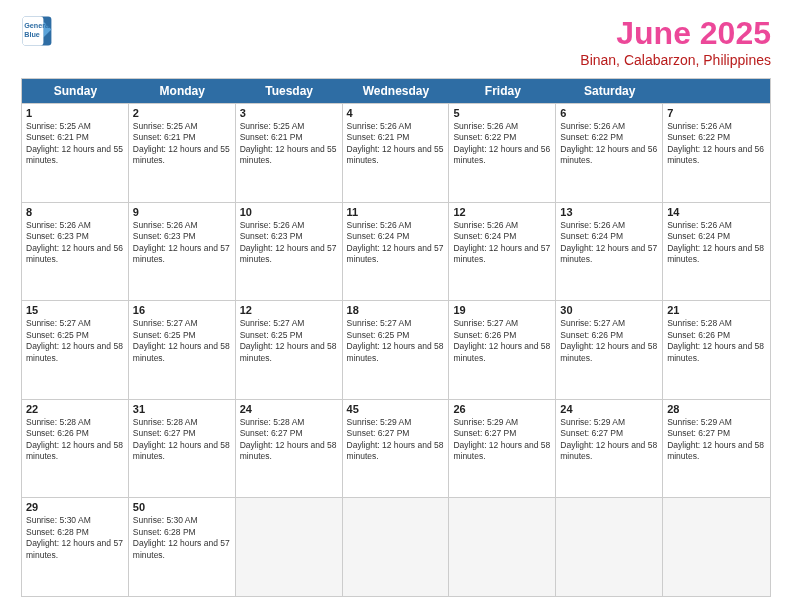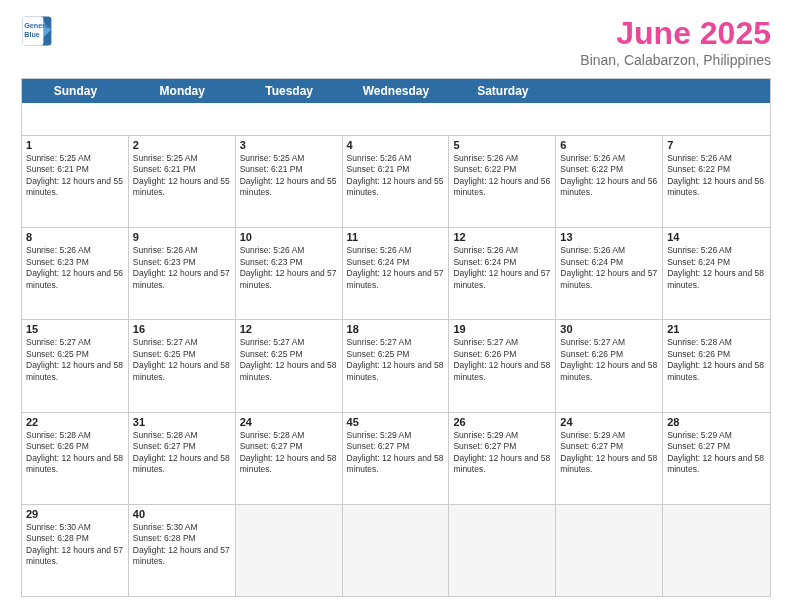--- a/index.html
+++ b/index.html
@@ -35,28 +35,27 @@
     .title-block {
       text-align: right;
     }
     .month-title {
       font-size: 32px;
       font-weight: bold;
       color: #ec4899;
     }
     .location-title {
       font-size: 14px;
-      color: #737373;
+      color: #b91c1c;
     }
     .calendar {
       flex: 1;
       display: flex;
       flex-direction: column;
       border: 1px solid #ccc;
-      gap: 32px;
     }
     .calendar-header {
       display: grid;
       grid-template-columns: repeat(7, 1fr);
       background: #2e6da4;
     }
     .calendar-header .day-name {
       color: #fff;
       font-size: 12px;
       font-weight: bold;
@@ -120,20 +119,21 @@
       <div class="location-title">Binan, Calabarzon, Philippines</div>
     </div>
   </div>
 
   <div class="calendar">
     <div class="calendar-header" id="cal-header">
         <div class="day-name">Sunday</div>
         <div class="day-name">Monday</div>
         <div class="day-name">Tuesday</div>
         <div class="day-name">Wednesday</div>
+        <div class="day-name">Friday</div>
         <div class="day-name">Saturday</div>
       </div>
     <div class="calendar-body" id="cal-body">
         <div class="calendar-row">
           <div class="calendar-cell">
             <div class="cell-date">1</div>
             <div class="cell-info">Sunrise: 5:25 AM<br>Sunset: 6:21 PM<br>Daylight: 12 hours and 55 minutes.</div>
           </div>
           <div class="calendar-cell">
             <div class="cell-date">2</div>
@@ -249,21 +249,21 @@
             <div class="cell-date">28</div>
             <div class="cell-info">Sunrise: 5:29 AM<br>Sunset: 6:27 PM<br>Daylight: 12 hours and 58 minutes.</div>
           </div>
         </div>
         <div class="calendar-row">
           <div class="calendar-cell">
             <div class="cell-date">29</div>
             <div class="cell-info">Sunrise: 5:30 AM<br>Sunset: 6:28 PM<br>Daylight: 12 hours and 57 minutes.</div>
           </div>
           <div class="calendar-cell">
-            <div class="cell-date">40</div>
+            <div class="cell-date">50</div>
             <div class="cell-info">Sunrise: 5:30 AM<br>Sunset: 6:28 PM<br>Daylight: 12 hours and 57 minutes.</div>
           </div>
           <div class="calendar-cell empty"></div>
           <div class="calendar-cell empty"></div>
           <div class="calendar-cell empty"></div>
           <div class="calendar-cell empty"></div>
           <div class="calendar-cell empty"></div>
         </div>
       </div>
   </div>

